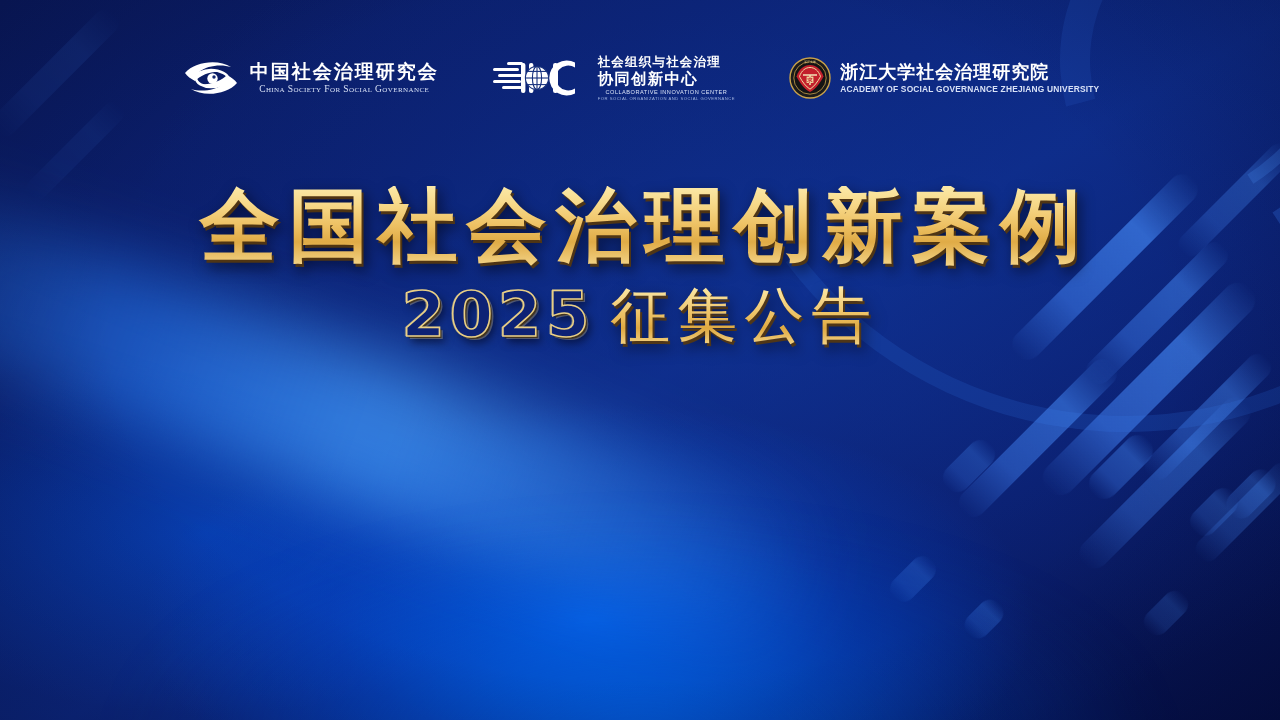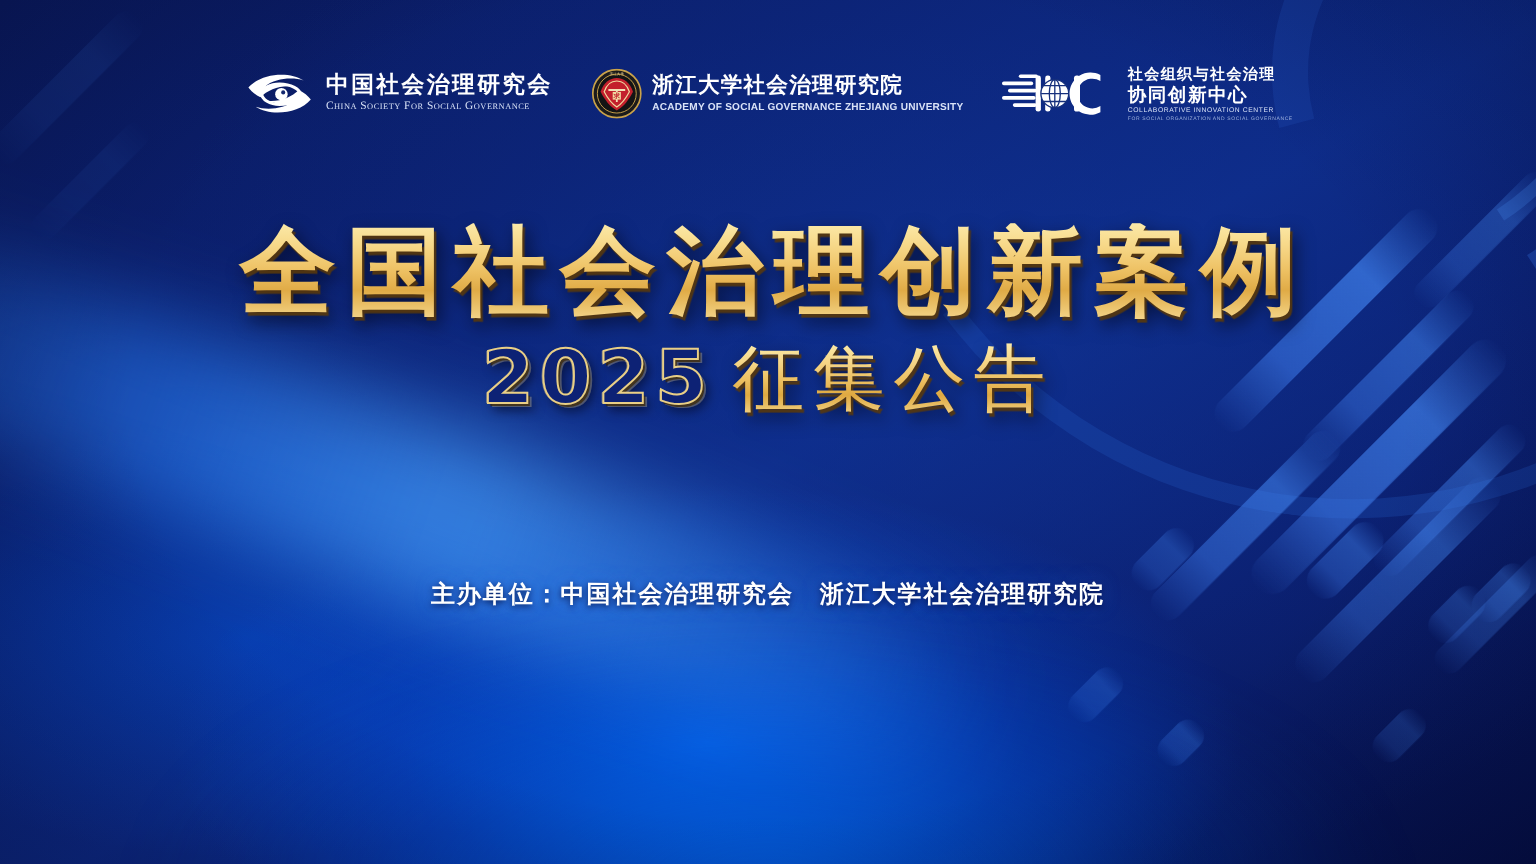--- a/index.html
+++ b/index.html
@@ -53,33 +53,34 @@
   .vignette{
     position:absolute;inset:0;
     background:radial-gradient(ellipse 1150px 760px at 50% 46%,rgba(0,0,0,0) 46%,rgba(2,6,38,.55) 100%);
     pointer-events:none;
   }
 
   
   .logobar{
     position:absolute;left:0;right:0;top:56px;
     display:flex;justify-content:center;align-items:center;
-    gap:32px;
+    gap:54px;
   }
   .logo{display:flex;align-items:center;gap:9px;}
   .logo-mark{flex:0 0 auto;display:block;}
   .logo-txt{display:flex;flex-direction:column;justify-content:center;line-height:1;}
   .logo-cn{
     color:#ffffff;font-weight:700;letter-spacing:2px;
     font-family:"DejaVu Sans","Liberation Sans",sans-serif;
     white-space:nowrap;
   }
   .logo-en{
     color:#d9e2f7;letter-spacing:.4px;white-space:nowrap;
     font-family:"Liberation Serif","DejaVu Serif",serif;
+    text-align:center;
   }
   .l1 .logo-cn{font-size:19px;}
   .l1 .logo-en{font-size:9.5px;margin-top:4px;font-variant:small-caps;}
   .l2 .logo-cn{font-size:18px;letter-spacing:1px;}
   .l2 .logo-en{font-size:8.4px;margin-top:4px;font-family:"Liberation Sans",sans-serif;font-weight:700;letter-spacing:.2px;}
   .l3 .logo-cn{font-size:12.5px;letter-spacing:1.2px;}
   .l3 .logo-cn.big{font-size:15.5px;margin-top:3px;}
   .l3 .logo-en{font-size:5.6px;margin-top:3px;font-family:"Liberation Sans",sans-serif;letter-spacing:.5px;}
   .l3 .logo-en.tiny{font-size:4.2px;margin-top:1px;color:#9fb2de;}
 
@@ -192,20 +193,53 @@
           <path d="M4 16 C14 4 38 2 50 10 C41 7 26 8 18 15 C24 12 34 12 40 15 C30 14 20 18 14 24 C10 22 6 19 4 16Z"></path>
           <path d="M56 26 C46 38 22 40 10 32 C19 35 34 34 42 27 C36 30 26 30 20 27 C30 28 40 24 46 18 C50 20 54 23 56 26Z"></path>
           <path d="M30 13 C40 13 47 18 47 21 C47 26 39 30 30 30 C22 30 15 26 15 21 C15 17 22 13 30 13Z" fill="none" stroke="#ffffff" stroke-width="2.6"></path>
           <circle cx="31.5" cy="21.5" r="5.2"></circle>
           <circle cx="33" cy="20" r="1.7" fill="#12276f"></circle>
         </g>
       </svg>
       <div class="logo-txt">
         <span class="logo-cn">中国社会治理研究会</span>
         <span class="logo-en">China Society For Social Governance</span>
+      </div>
+    </div>
+
+    <div class="logo l3">
+      <svg class="logo-mark" width="96" height="42" viewBox="0 0 96 42">
+        <g fill="#ffffff">
+          <rect x="0" y="11" width="26" height="3.1" rx="1.5"></rect>
+          <rect x="5" y="17" width="24" height="3.1" rx="1.5"></rect>
+          <rect x="0" y="23" width="28" height="3.1" rx="1.5"></rect>
+          <rect x="9" y="29" width="20" height="3.1" rx="1.5"></rect>
+          <rect x="14" y="5" width="16" height="3.1" rx="1.5"></rect>
+          <rect x="28" y="6" width="4.4" height="30" rx="2"></rect>
+          <rect x="36" y="6" width="4.4" height="30" rx="2"></rect>
+        </g>
+        <g>
+          <circle cx="44" cy="21" r="11.6" fill="#ffffff"></circle>
+          <circle cx="44" cy="21" r="11.6" fill="none" stroke="#16307c" stroke-width="1.1"></circle>
+          <g stroke="#16307c" stroke-width="1.1" fill="none">
+            <ellipse cx="44" cy="21" rx="4.6" ry="11.6"></ellipse>
+            <line x1="32.6" y1="21" x2="55.4" y2="21"></line>
+            <path d="M34.3 14.4 H53.7"></path>
+            <path d="M34.3 27.6 H53.7"></path>
+            <line x1="44" y1="9.4" x2="44" y2="32.6"></line>
+          </g>
+        </g>
+        <path d="M82 10.6 A12.4 12.4 0 1 0 82 31.4 L82 36.6 A17.6 17.6 0 1 1 82 5.4 Z" fill="#ffffff"></path>
+        <rect x="60" y="6" width="5" height="30" rx="2.2" fill="#ffffff"></rect>
+      </svg>
+      <div class="logo-txt">
+        <span class="logo-cn">社会组织与社会治理</span>
+        <span class="logo-cn big">协同创新中心</span>
+        <span class="logo-en">COLLABORATIVE INNOVATION CENTER</span>
+        <span class="logo-en tiny">FOR SOCIAL ORGANIZATION AND SOCIAL GOVERNANCE</span>
       </div>
     </div>
 
     <div class="logo l2">
       <svg class="logo-mark" width="42" height="42" viewBox="0 0 42 42">
         <circle cx="21" cy="21" r="20" fill="#1b1b1b" stroke="#c9a24a" stroke-width="1.4"></circle>
         <circle cx="21" cy="21" r="16.2" fill="#141414" stroke="#c9a24a" stroke-width="0.8"></circle>
         <path d="M7.5 19.5 C10 12 15 8 21 8 C27 8 32 12 34.5 19.5 C31 26 27 32 21 35 C15 32 11 26 7.5 19.5Z" fill="#c3202c"></path>
         <path d="M10.5 19.5 C12.5 13.5 16.5 10.5 21 10.5 C25.5 10.5 29.5 13.5 31.5 19.5 C28.6 25 25 29.6 21 32.2 C17 29.6 13.4 25 10.5 19.5Z" fill="none" stroke="#f0d9a0" stroke-width="1"></path>
         <path d="M14 18 L28 18 M21 18 L21 28" stroke="#f2e2b6" stroke-width="1.5" fill="none"></path>
@@ -213,60 +247,26 @@
         <text x="21" y="25" font-size="5.4" text-anchor="middle" fill="#c3202c" font-family="DejaVu Sans, sans-serif" font-weight="bold">求</text>
         <g fill="#e8cf90" font-size="3" font-family="DejaVu Sans, sans-serif">
           <text x="21" y="5.6" text-anchor="middle">浙江大学</text>
         </g>
       </svg>
       <div class="logo-txt">
         <span class="logo-cn">浙江大学社会治理研究院</span>
         <span class="logo-en">ACADEMY OF SOCIAL GOVERNANCE ZHEJIANG UNIVERSITY</span>
       </div>
     </div>
-
-    <div class="logo l3">
-      <svg class="logo-mark" width="96" height="42" viewBox="0 0 96 42">
-        <g fill="#ffffff">
-          <rect x="0" y="11" width="26" height="3.1" rx="1.5"></rect>
-          <rect x="5" y="17" width="24" height="3.1" rx="1.5"></rect>
-          <rect x="0" y="23" width="28" height="3.1" rx="1.5"></rect>
-          <rect x="9" y="29" width="20" height="3.1" rx="1.5"></rect>
-          <rect x="14" y="5" width="16" height="3.1" rx="1.5"></rect>
-          <rect x="28" y="6" width="4.4" height="30" rx="2"></rect>
-          <rect x="36" y="6" width="4.4" height="30" rx="2"></rect>
-        </g>
-        <g>
-          <circle cx="44" cy="21" r="11.6" fill="#ffffff"></circle>
-          <circle cx="44" cy="21" r="11.6" fill="none" stroke="#16307c" stroke-width="1.1"></circle>
-          <g stroke="#16307c" stroke-width="1.1" fill="none">
-            <ellipse cx="44" cy="21" rx="4.6" ry="11.6"></ellipse>
-            <line x1="32.6" y1="21" x2="55.4" y2="21"></line>
-            <path d="M34.3 14.4 H53.7"></path>
-            <path d="M34.3 27.6 H53.7"></path>
-            <line x1="44" y1="9.4" x2="44" y2="32.6"></line>
-          </g>
-        </g>
-        <path d="M82 10.6 A12.4 12.4 0 1 0 82 31.4 L82 36.6 A17.6 17.6 0 1 1 82 5.4 Z" fill="#ffffff"></path>
-        <rect x="60" y="6" width="5" height="30" rx="2.2" fill="#ffffff"></rect>
-      </svg>
-      <div class="logo-txt">
-        <span class="logo-cn">社会组织与社会治理</span>
-        <span class="logo-cn big">协同创新中心</span>
-        <span class="logo-en">COLLABORATIVE INNOVATION CENTER</span>
-        <span class="logo-en tiny">FOR SOCIAL ORGANIZATION AND SOCIAL GOVERNANCE</span>
-      </div>
-    </div>
   </div>
 
   <div class="headline">
     <div class="title-main">全国社会治理创新案例</div>
     <div class="sub-row">
       <span class="year">2025</span>
       <span class="sub-cn">征集公告</span>
     </div>
   </div>
 
   <div class="footer">
-    <p>主办单位：中国社会治理研究会　浙江大学社会治理研究院</p>
   </div>
 
 </div>
 
 </body></html>

